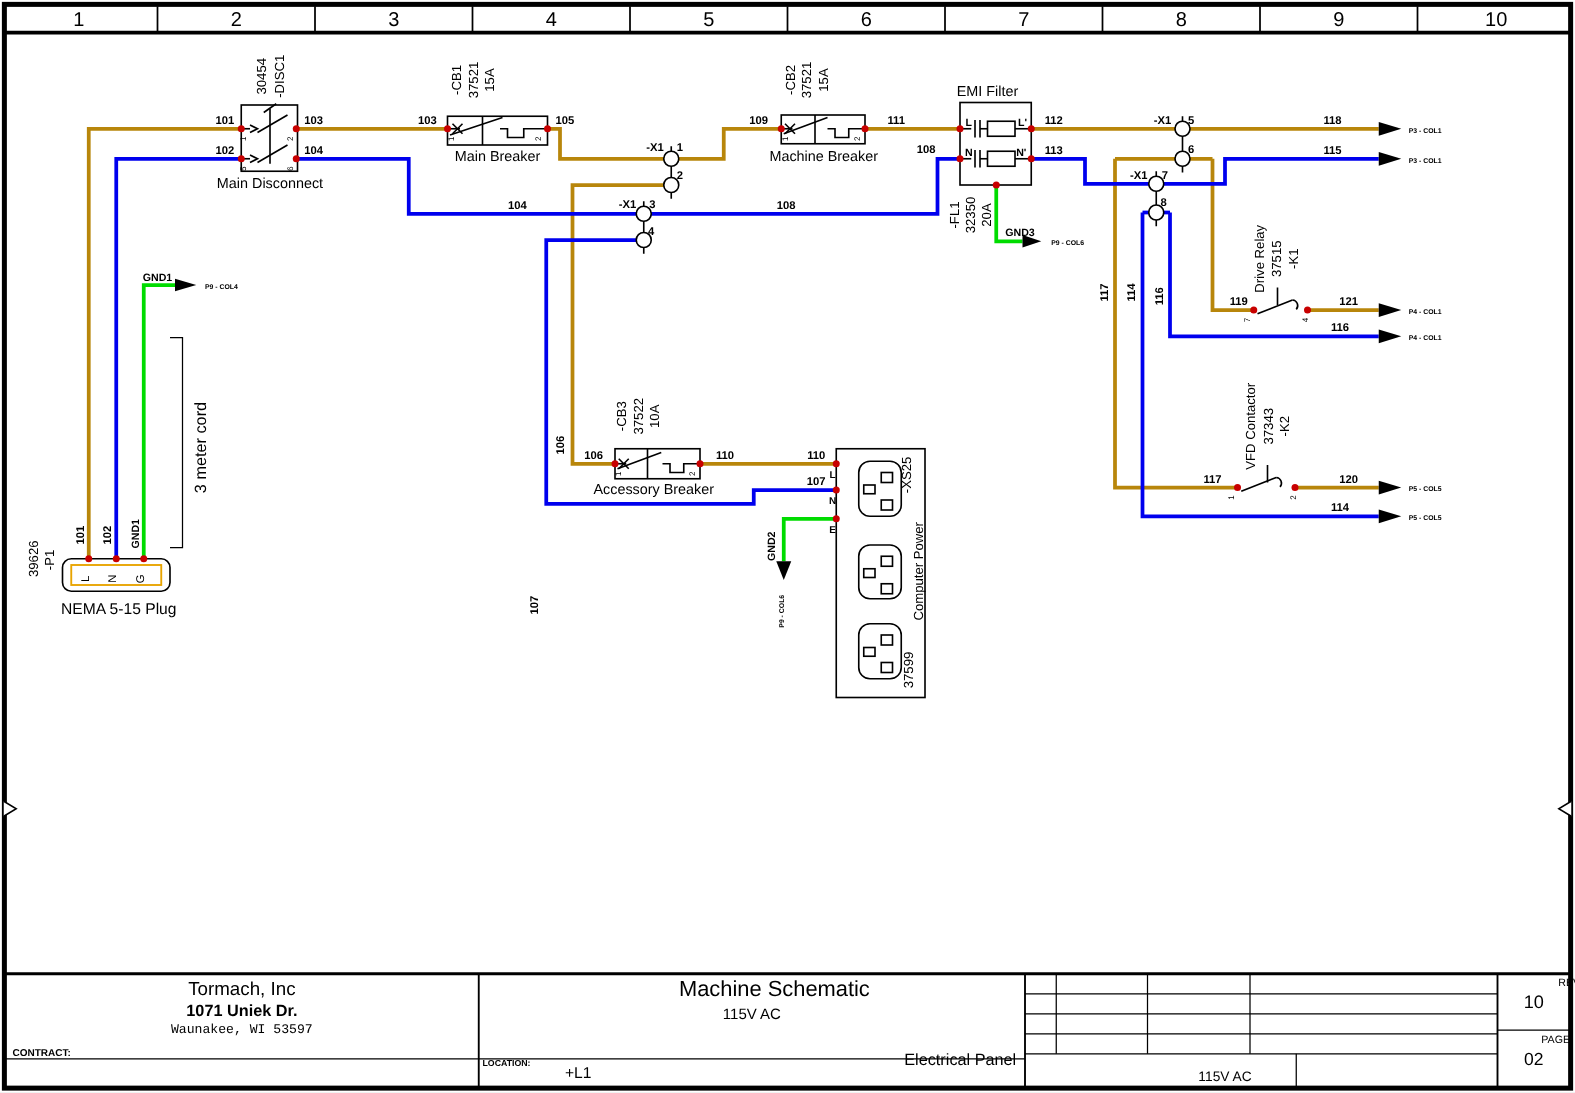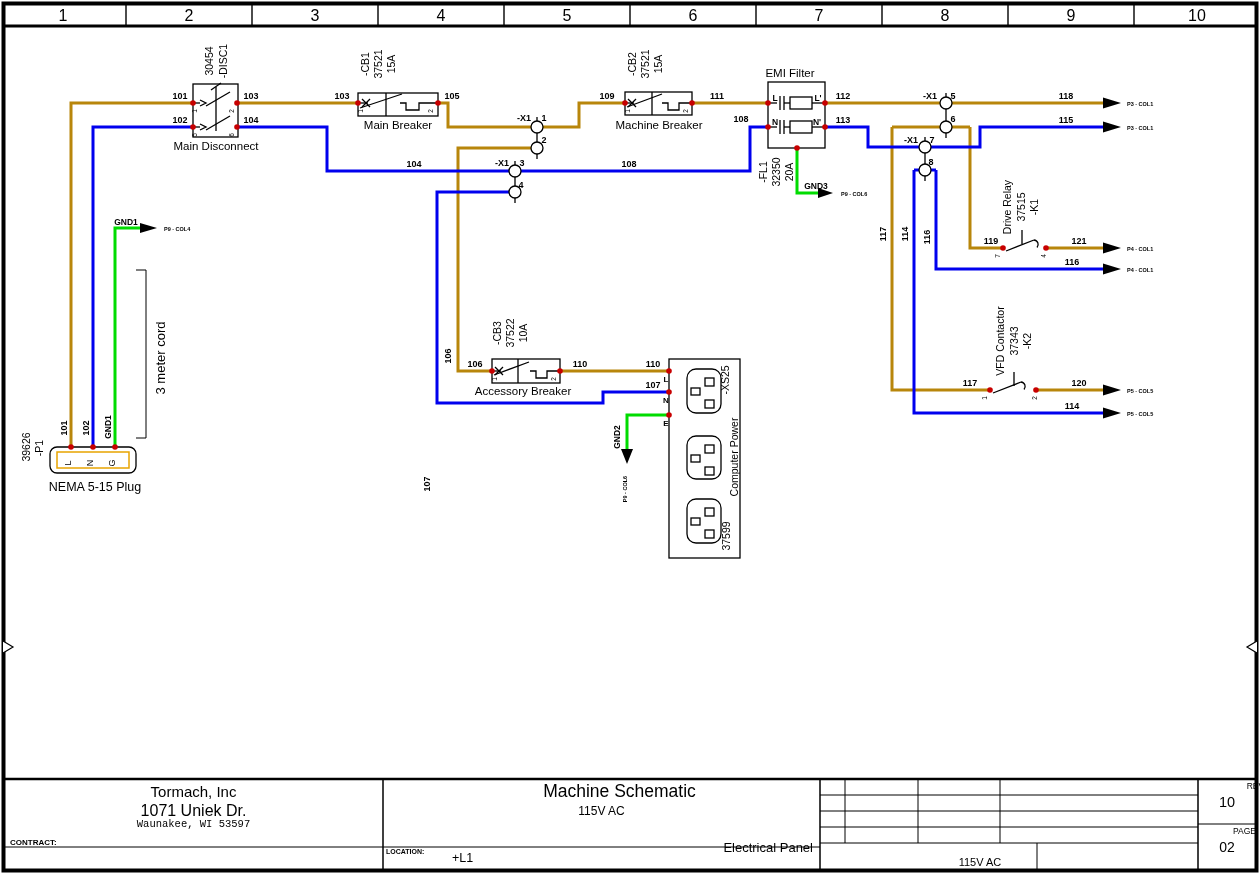--- a/index.html
+++ b/index.html
@@ -373,21 +373,21 @@
         <text x="556" y="379" font-size="6.5" text-anchor="middle" transform="rotate(-90 556 379)">2</text>
         <text x="1000" y="256" font-size="6.5" text-anchor="middle" transform="rotate(-90 1000 256)">7</text>
         <text x="1046" y="256" font-size="6.5" text-anchor="middle" transform="rotate(-90 1046 256)">4</text>
         <text x="987" y="398" font-size="6.5" text-anchor="middle" transform="rotate(-90 987 398)">1</text>
         <text x="1037" y="398" font-size="6.5" text-anchor="middle" transform="rotate(-90 1037 398)">2</text>
       </g>
 </svg>
 
 <div>
   <div class="tbt ctr" style="left:4px;top:783px;width:379px;font-size:15px;">Tormach, Inc</div>
-  <div class="tbt ctr" style="left:4px;top:801px;width:379px;font-size:16px;">1071 Uniek Dr.</div>
+  <div class="tbt ctr" style="left:4px;top:801px;width:379px;font-size:13px;font-weight:bold;">1071 Uniek Dr.</div>
   <div class="tbt ctr" style="left:4px;top:818px;width:379px;font-size:10.5px;font-family:Liberation Mono, monospace;">Waunakee, WI 53597</div>
   <div class="tbt" style="left:10px;top:838px;font-size:8px;font-weight:700;">CONTRACT:</div>
   <div class="tbt ctr" style="left:383px;top:781px;width:387px;font-size:17.5px;margin-left:43px;">Machine Schematic</div>
   <div class="tbt ctr" style="left:383px;top:804px;width:437px;font-size:12px;">115V AC</div>
   <div class="tbt" style="left:386px;top:848px;font-size:7px;font-weight:700;">LOCATION:</div>
   <div class="tbt" style="left:452px;top:851px;font-size:12.5px;">+L1</div>
   <div class="tbt" style="left:383px;top:840px;width:430px;text-align:right;font-size:13px;">Electrical Panel</div>
   <div class="tbt ctr" style="left:900px;top:856px;width:160px;font-size:11px;">115V AC</div>
   <div class="tbt ctr" style="left:1198px;top:781px;width:58px;font-size:8.5px;margin-left:40px;">REVISION</div>
   <div class="tbt ctr" style="left:1198px;top:794px;width:58px;font-size:14.5px;">10</div>

